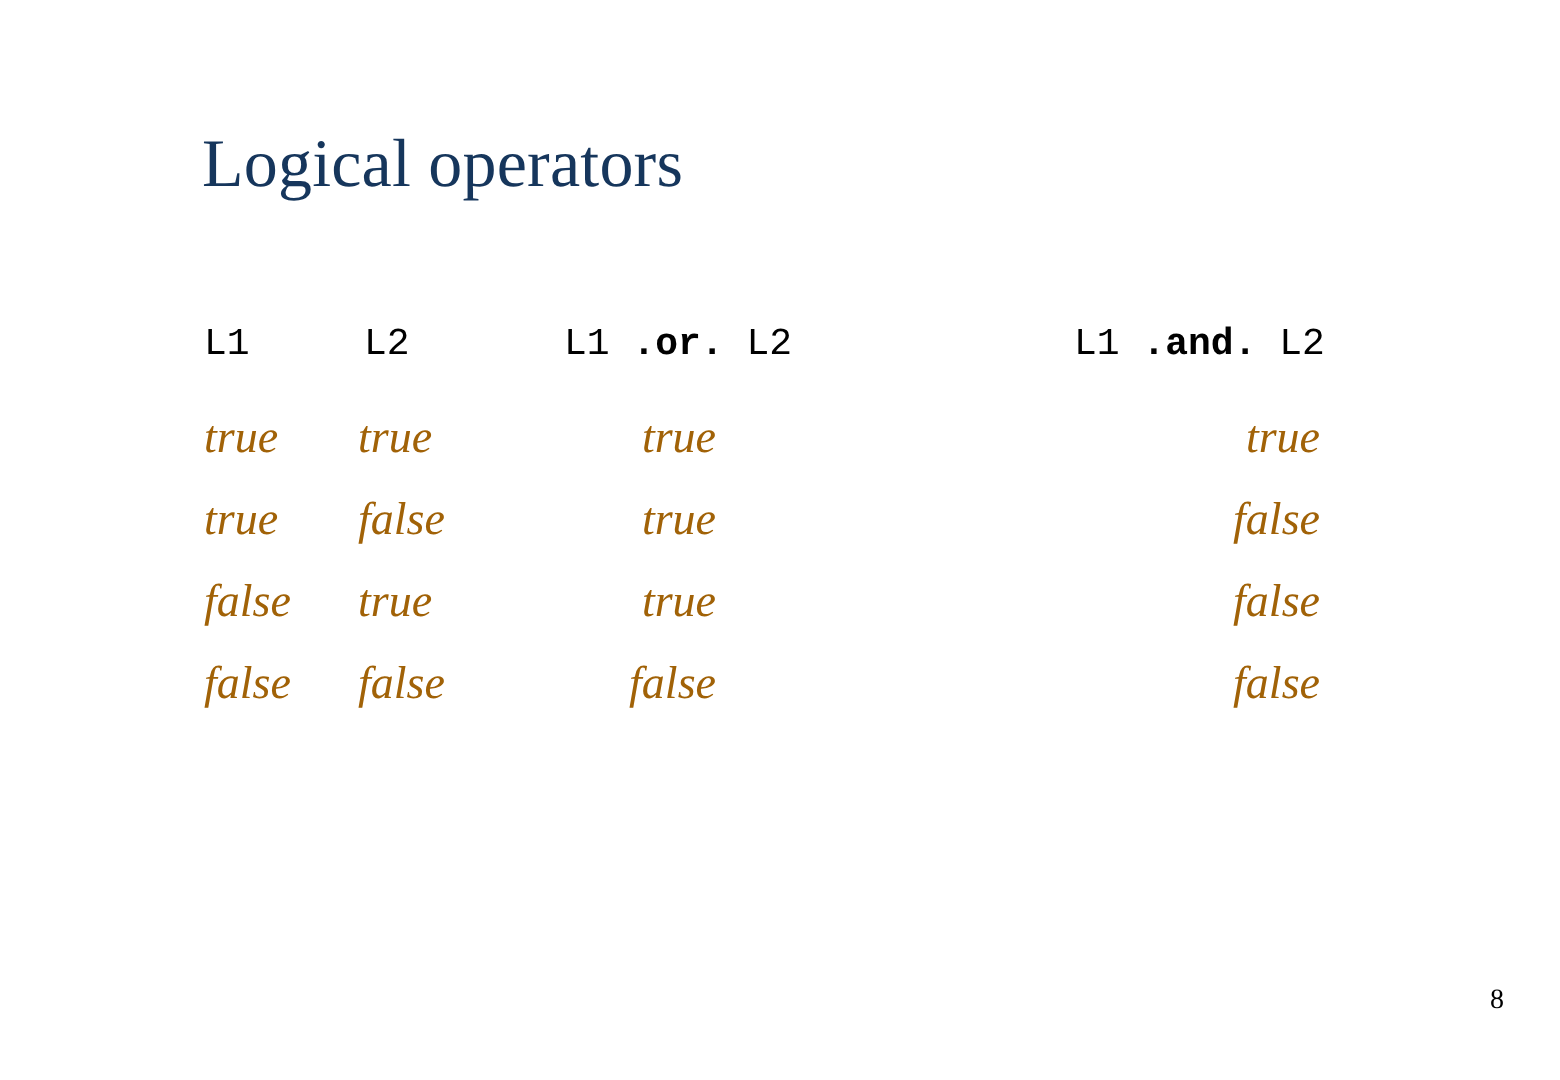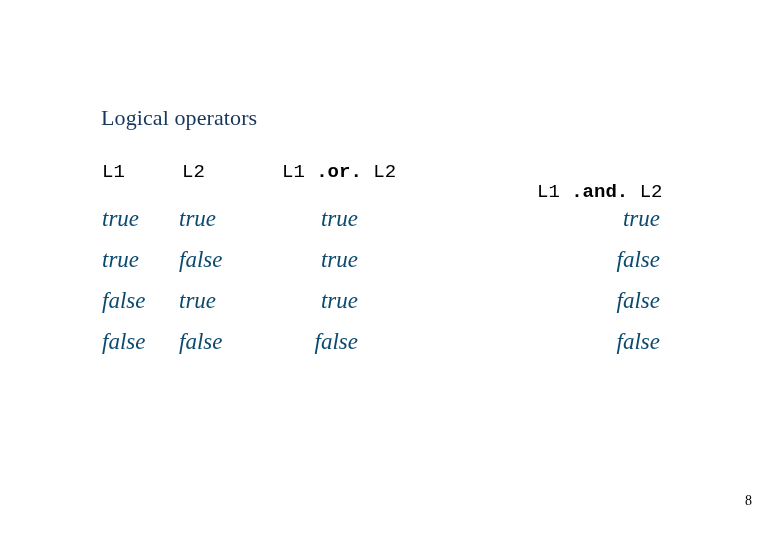--- a/index.html
+++ b/index.html
@@ -22,27 +22,26 @@
     height: 540px;
     background: #ffffff;
   }
 
   
   #slide-title {
     position: absolute;
     left: 101px;
     top: 63px;
     font-family: "Liberation Serif", "DejaVu Serif", serif;
-    font-size: 22px;
+    font-size: 34px;
     line-height: 40px;
     font-weight: normal;
     color: #16365c;
     white-space: nowrap;
     letter-spacing: 0.1px;
-    margin-top: 35px;
   }
 
   
   #truth-table {
     position: absolute;
     left: 0;
     top: 0;
     width: 676px;
     height: 540px;
   }
@@ -66,36 +65,36 @@
     color: #000000;
     white-space: pre;
   }
   .hdr-cell .op {
     font-weight: bold;
   }
 
   #hdr-l1   { left: 102px; }
   #hdr-l2   { left: 182px; }
   #hdr-or   { left: 254px; margin-left: 28px; }
-  #hdr-and  { left: 537px; margin-top: 20px; }
+  #hdr-and  { left: 537px; }
 
   
   #data-row-0 { top: 204px; }
   #data-row-1 { top: 245px; }
   #data-row-2 { top: 286px; }
   #data-row-3 { top: 327px; }
 
   .cell {
     position: absolute;
     top: 0;
     font-family: "Liberation Serif", "DejaVu Serif", serif;
     font-style: italic;
     font-size: 23px;
     line-height: 30px;
-    color: #0c4a6e;
+    color: #a16207;
     white-space: pre;
   }
 
   .cell.c-l1  { left: 102px;  text-align: left; }
   .cell.c-l2  { left: 179px;  text-align: left; }
   .cell.c-or  { left: 258px;  width: 100px; text-align: right; }
   .cell.c-and { left: 560px;  width: 100px; text-align: right; }
 
   
   #page-number {

